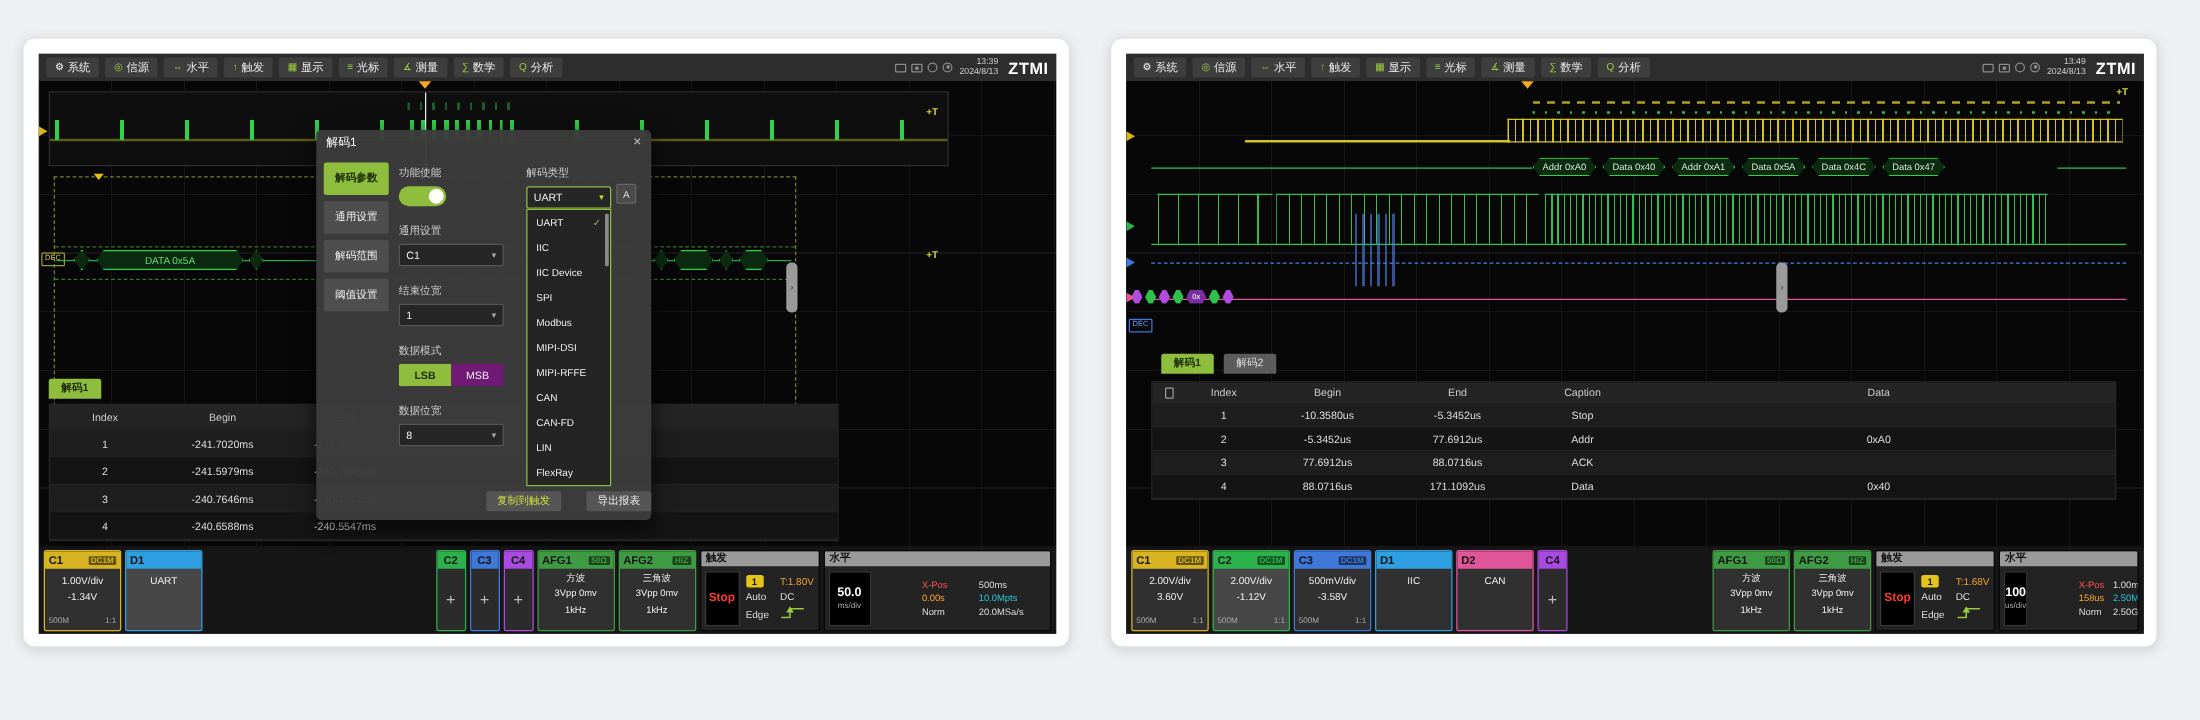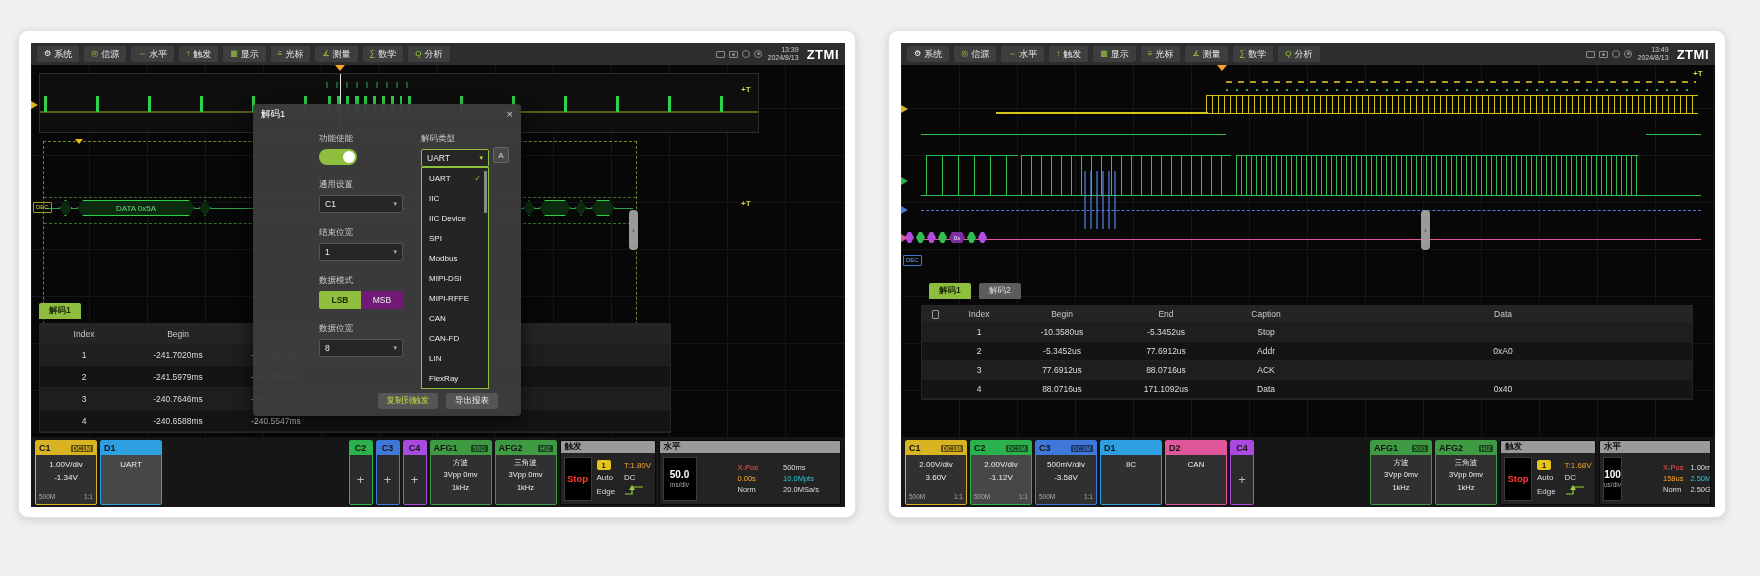--- a/index.html
+++ b/index.html
@@ -106,21 +106,21 @@
   .seg div{flex:1;display:flex;align-items:center;justify-content:center;font-size:8.5px;}
   .seg .lsb{background:#8fbe3f;color:#1d2b05;font-weight:bold;}
   .seg .msb{background:#701a75;color:#eee;}
   .dlg-right{position:absolute;left:168px;top:26px;width:68px;}
   .keybtn{position:absolute;left:240px;top:43px;width:16px;height:16px;background:#4a4a4a;border:1px solid #666;border-radius:2px;color:#ddd;font-size:8px;display:flex;align-items:center;justify-content:center;}
   .dlg-list{position:absolute;left:168px;top:63px;width:68px;background:#242424;border:1px solid #8fbe3f;z-index:6;}
   .dlg-list::after{content:"";position:absolute;right:1px;top:3px;width:3px;height:42px;background:#8a8a8a;border-radius:1px;}
   .opt{height:20px;display:flex;align-items:center;justify-content:space-between;padding:0 7px;color:#eee;font-size:8px;white-space:nowrap;}
   .opt .chk{display:none;color:#8fbe3f;font-size:8px;}
   .dlg-list .opt:nth-of-type(1) .chk{display:inline;}
-  .dlg-btns{position:absolute;right:23px;bottom:7px;display:flex;gap:8px;}
+  .dlg-btns{position:absolute;right:0;bottom:7px;display:flex;gap:20px;}
   .dbtn{height:16px;padding:0 9px;background:#555;border-radius:2px;font-size:8.5px;color:#eee;display:flex;align-items:center;}
   .dbtn.copy{color:#cddc39;}
 
   
   .bottombar{position:absolute;left:0;right:0;bottom:0;height:69px;background:#161616;display:flex;gap:3px;padding:2px 4px;align-items:stretch;}
   .chcard{width:62px;border:1px solid var(--cc);border-radius:2px;display:flex;flex-direction:column;background:#303030;overflow:hidden;}
   .chcard.sel{background:#474747;}
   .chhead{height:14px;background:var(--cc);color:#141414;font-size:9px;font-weight:bold;display:flex;align-items:center;justify-content:space-between;padding:0 3px;}
   .chbadge{background:rgba(0,0,0,.55);color:var(--cc);font-size:6.5px;padding:0 2px;border-radius:1px;font-weight:bold;}
   .chbody{flex:1;font-size:8px;color:#eee;text-align:center;padding-top:4px;line-height:1.6;}
@@ -282,20 +282,30 @@
           </div>
         </div>
     </div>
   </div>
 
   <div class="dialog">
     <div class="dlg-title">
       <span>解码1</span>
       <span class="dlg-close">×</span>
     </div>
+    <div class="dlg-tabs">
+
+        <div class="dlg-tab">解码参数</div>
+
+        <div class="dlg-tab">通用设置</div>
+
+        <div class="dlg-tab">解码范围</div>
+
+        <div class="dlg-tab">阈值设置</div>
+      </div>
     <div class="dlg-mid">
       <div class="dlg-label">功能使能</div>
       <div class="toggle">
             <div class="knob"></div>
           </div>
       <div class="dlg-label">通用设置</div>
       <div class="dd">
         <span>C1</span>
         <span class="arr">▾</span>
       </div>
@@ -557,20 +567,46 @@
     <div class="trigmark" style="left:316px;top:0;"></div>
     <div class="plust" style="left:792px;top:4px;">+T</div>
 
     <div class="ydash" style="left:325px;top:16px;width:470px;height:2px;"></div>
     <div class="gdots" style="left:325px;top:24px;width:470px;height:2px;"></div>
     <div class="yline" style="left:95px;top:47px;width:212px;height:2px;"></div>
     <div class="yburst" style="left:305px;top:30px;width:492px;"></div>
 
     <div class="gline" style="left:20px;top:69px;width:305px;"></div>
     <div class="gline" style="left:745px;top:69px;width:55px;"></div>
+    <div class="busflex" style="left:325px;top:61px;">
+
+        <div class="hex2">
+          <span>Addr 0xA0</span>
+        </div>
+
+        <div class="hex2">
+          <span>Data 0x40</span>
+        </div>
+
+        <div class="hex2">
+          <span>Addr 0xA1</span>
+        </div>
+
+        <div class="hex2">
+          <span>Data 0x5A</span>
+        </div>
+
+        <div class="hex2">
+          <span>Data 0x4C</span>
+        </div>
+
+        <div class="hex2">
+          <span>Data 0x47</span>
+        </div>
+      </div>
 
     <div class="gburst" style="left:25px;width:92px;--p:16px;"></div>
     <div class="gburst" style="left:120px;width:210px;--p:10px;"></div>
     <div class="gburst" style="left:335px;width:402px;--p:5px;"></div>
     <div class="gline" style="left:20px;top:130px;width:780px;"></div>
 
     <div class="bluedash" style="left:183px;top:106px;width:34px;height:58px;"></div>
     <div class="blueline" style="left:20px;top:145px;width:780px;"></div>
     <div class="pinkline" style="left:20px;top:174px;width:780px;"></div>
 

